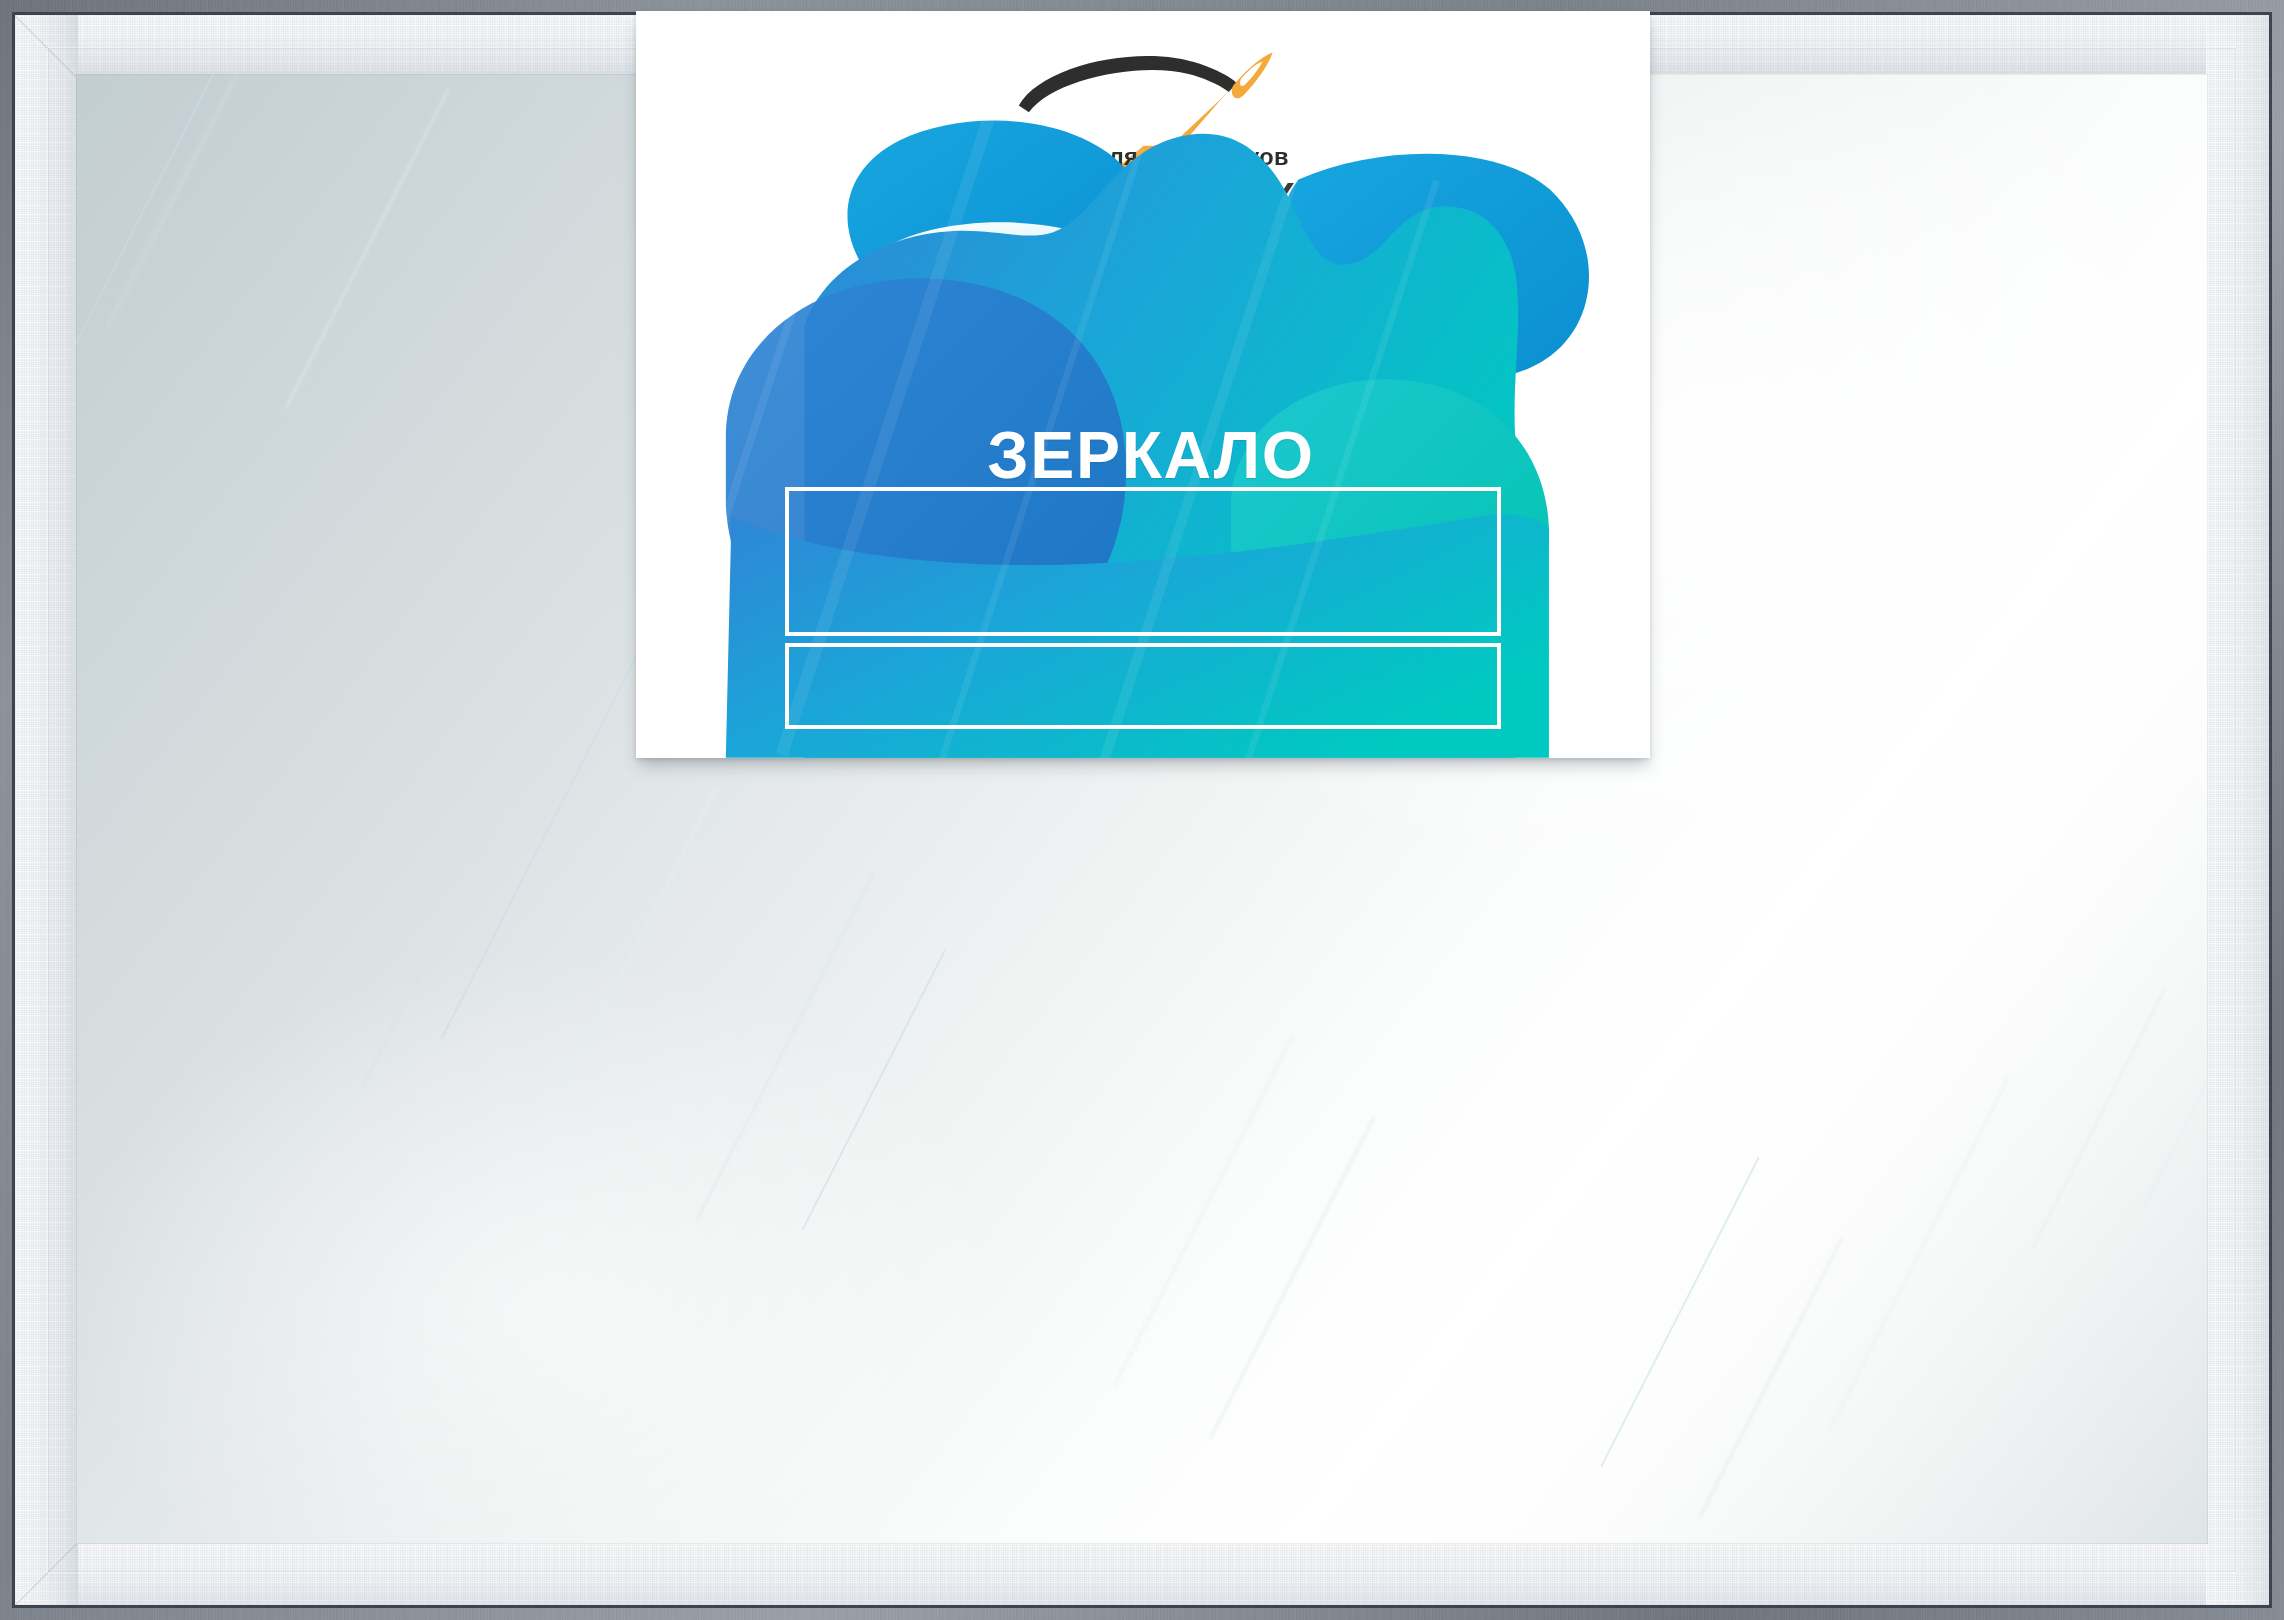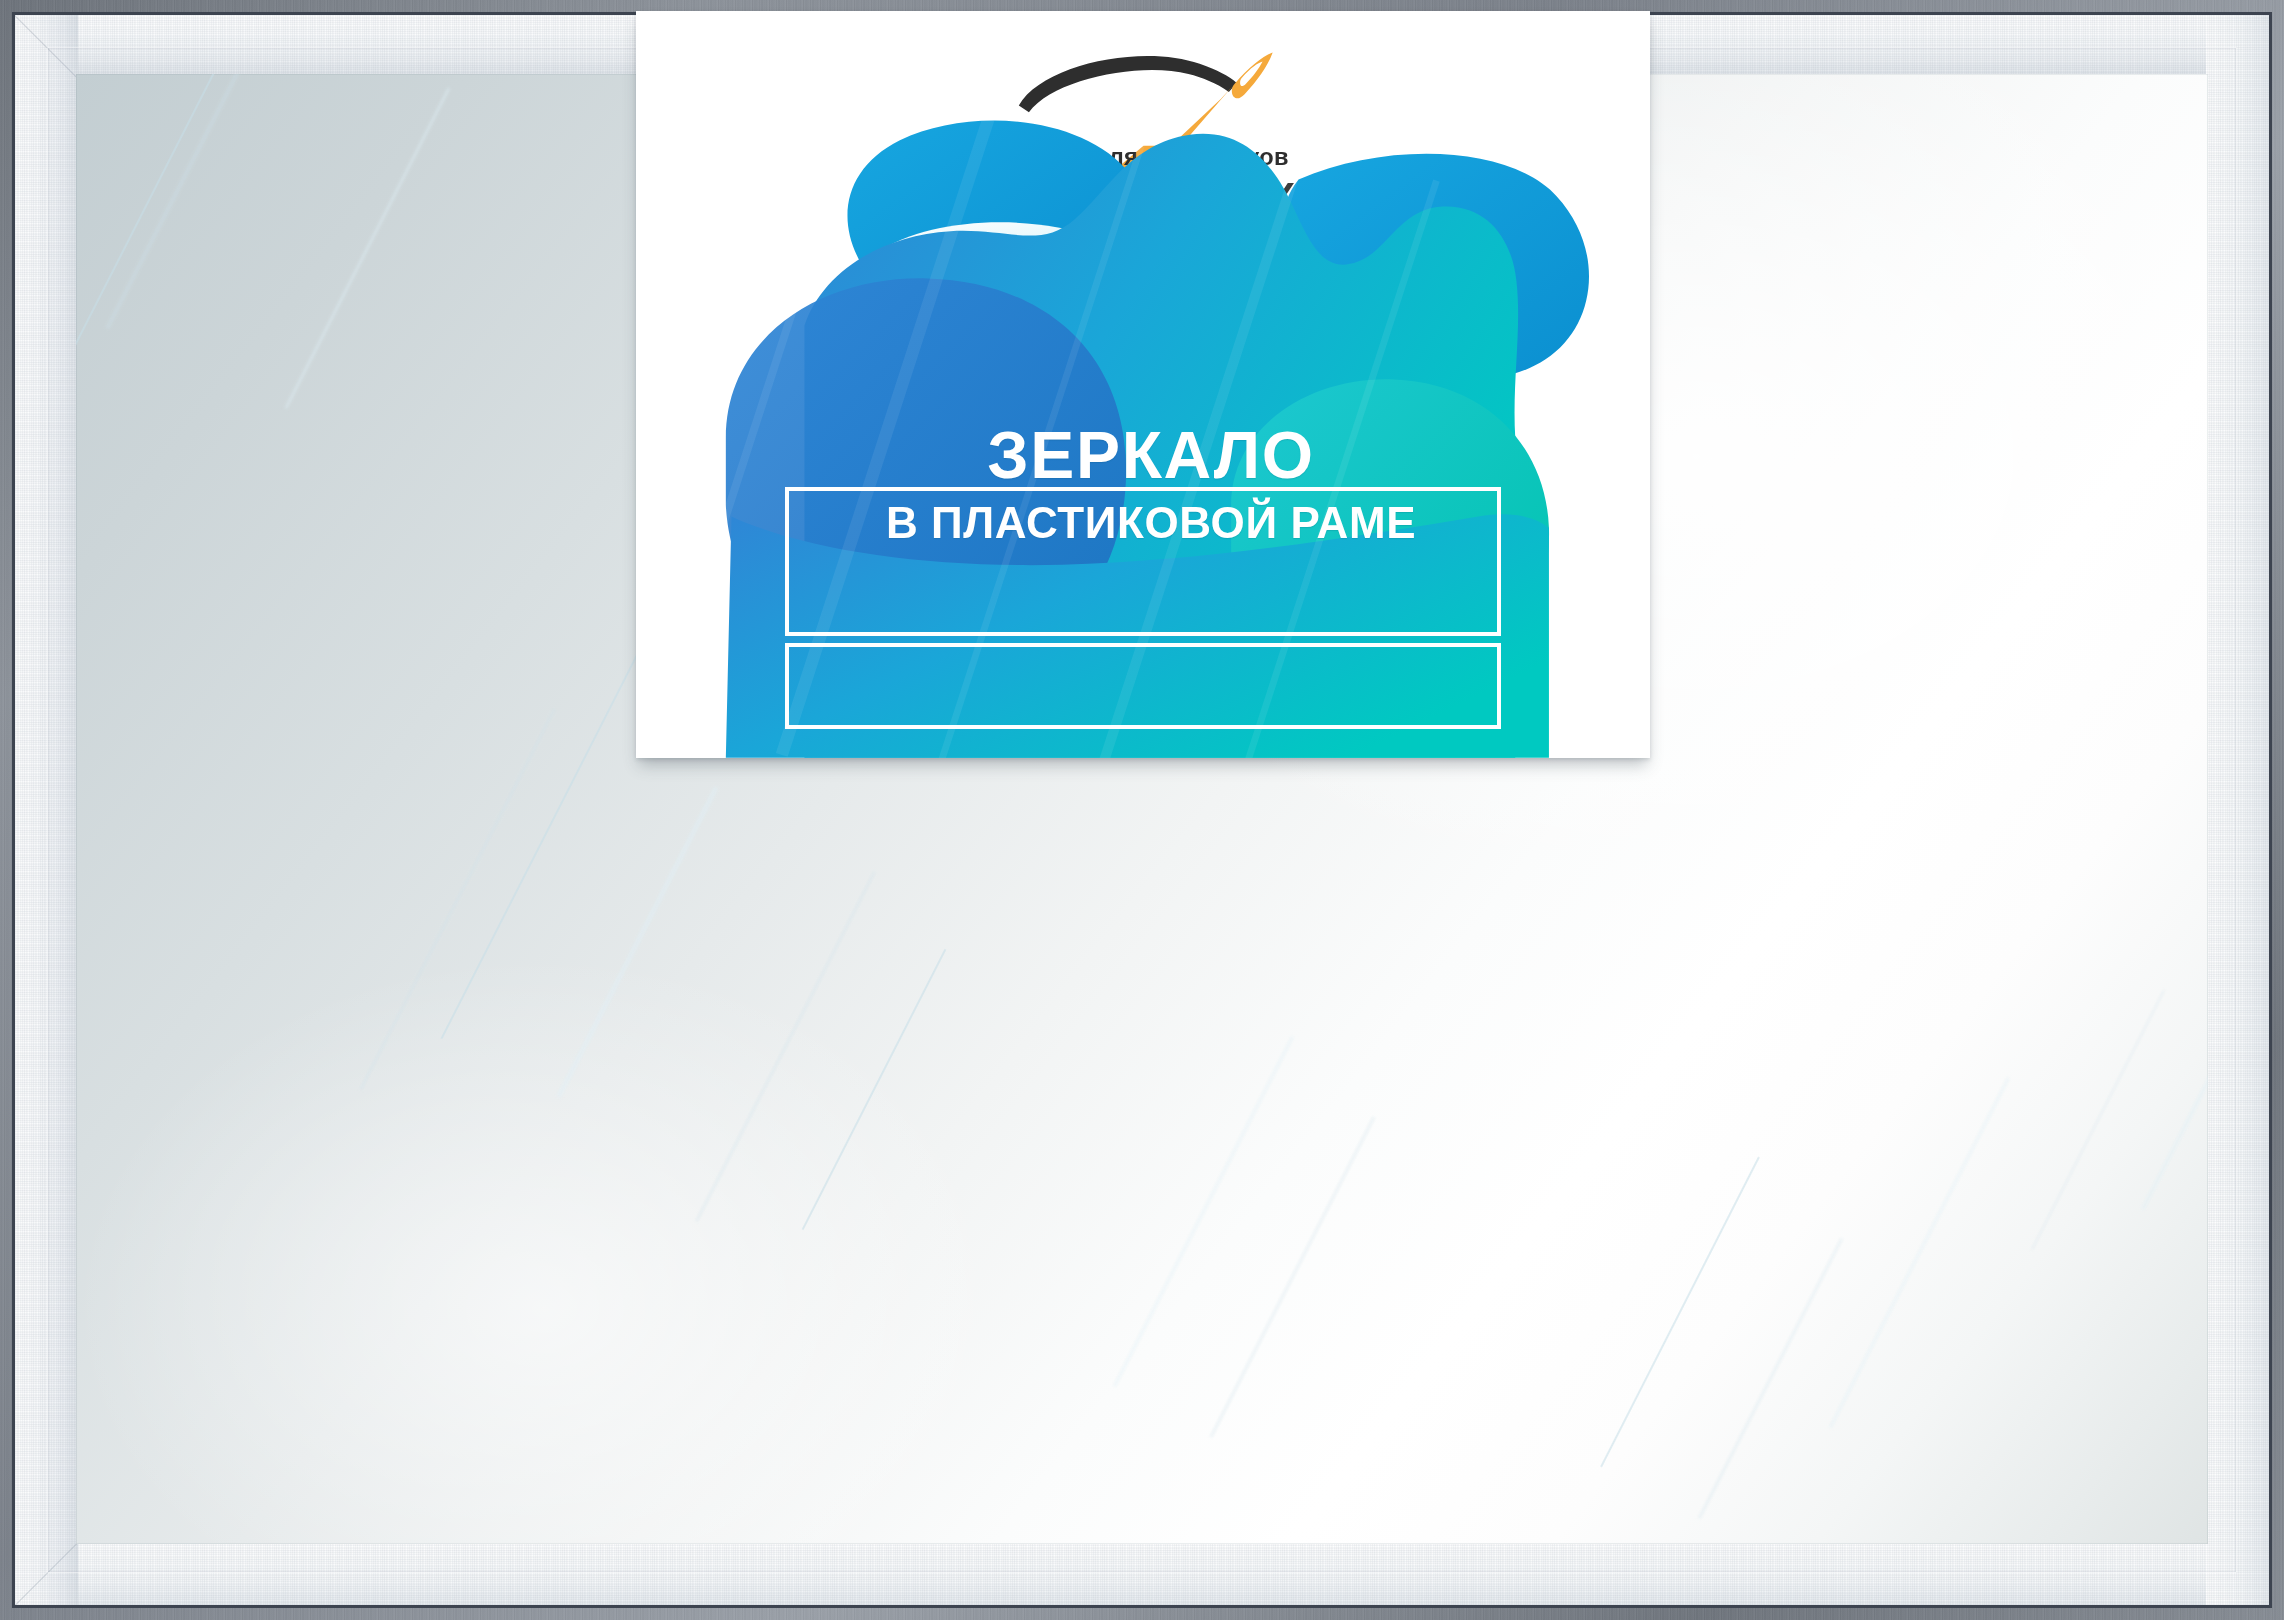--- a/index.html
+++ b/index.html
@@ -282,19 +282,18 @@
           <rect x="1420" y="300" width="12" height="1100" fill="#ffffff" transform="rotate(18 1420 300)"></rect>
         </g>
       </svg>
     </div>
 
     <div class="boxes">
       <div class="box box-a"></div>
       <div class="box box-b"></div>
 
       <div class="txt t-title">ЗЕРКАЛО</div>
-      <div class="txt t-sub">В ПЛАСТИКОВОЙ РАМЕ</div>
     </div>
 
   </div>
 
 </div>
 
 
 </body></html>

